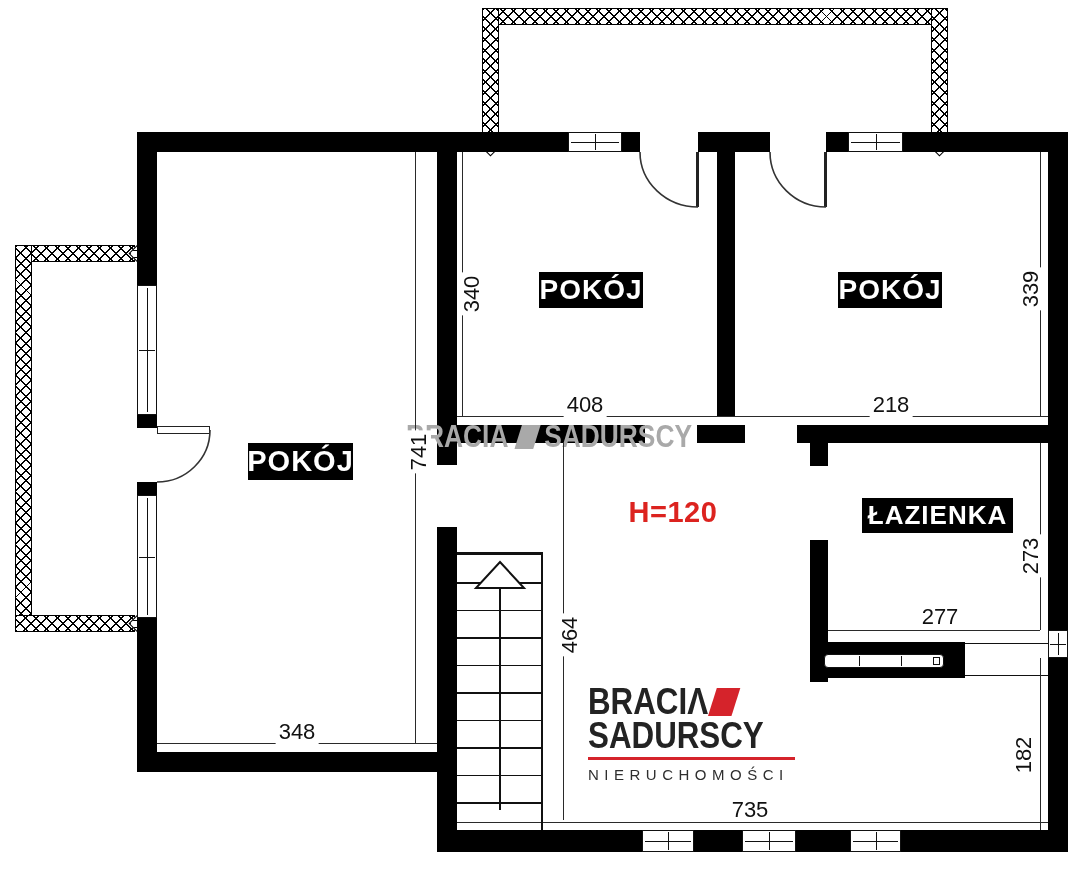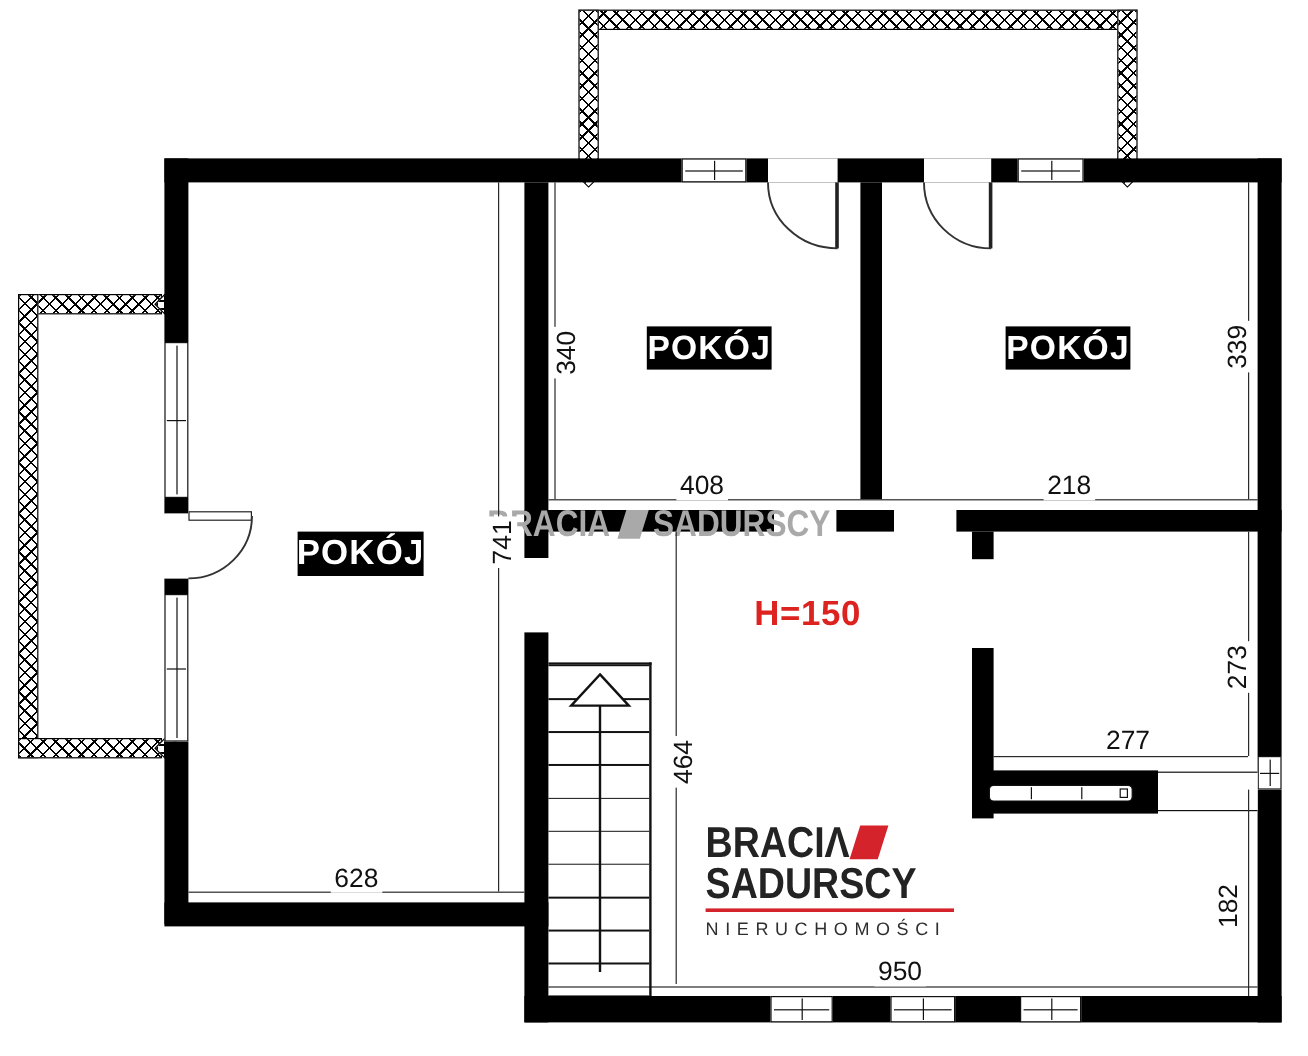--- a/index.html
+++ b/index.html
@@ -128,37 +128,40 @@
     <div class="div2" style="left:76px;"></div>
     <div class="cap"></div>
   </div>
 
   <div class="dimtext rot" style="left:472px;top:294px;">340</div>
   <div class="dimtext" style="left:585px;top:405px;">408</div>
   <div class="dimtext" style="left:891px;top:405px;">218</div>
   <div class="dimtext rot" style="left:1031px;top:289px;">339</div>
   <div class="dimtext rot" style="left:419px;top:452px;">741</div>
   <div class="dimtext rot" style="left:570px;top:635px;">464</div>
-  <div class="dimtext" style="left:297px;top:732px;">628</div>
+  <div class="dimtext" style="left:297px;top:732px;">348</div>
   <div class="dimtext" style="left:940px;top:617px;text-align:center;">277</div>
   <div class="dimtext rot" style="left:1031px;top:556px;">273</div>
-  <div class="dimtext" style="left:750px;top:810px;">950</div>
+  <div class="dimtext" style="left:750px;top:810px;">735</div>
   <div class="dimtext rot" style="left:1024px;top:755px;">182</div>
 
   <div class="roomlabel" style="left:248px;top:443px;width:105px;height:37px;font-size:29px;">
     <span>POKÓJ</span>
   </div>
   <div class="roomlabel" style="left:539px;top:272px;width:104px;height:36px;font-size:28px;">
     <span>POKÓJ</span>
   </div>
   <div class="roomlabel" style="left:838px;top:272px;width:104px;height:36px;font-size:28px;">
     <span>POKÓJ</span>
   </div>
+  <div class="roomlabel" style="left:862px;top:498px;width:151px;height:35px;font-size:26px;">
+    <span>ŁAZIENKA</span>
+  </div>
 
-  <div class="ceilh" style="left:673px;top:512px;">H=150</div>
+  <div class="ceilh" style="left:673px;top:512px;">H=120</div>
 
   <div class="logo" style="left:588px;top:686px;">
     <div class="row">
       <span>BRACI</span>
         <span>Λ</span>
       <span class="quad"></span>
     </div>
     <div class="row" style="margin-top:3px;">
       <span>SADURSCY</span>
     </div>

